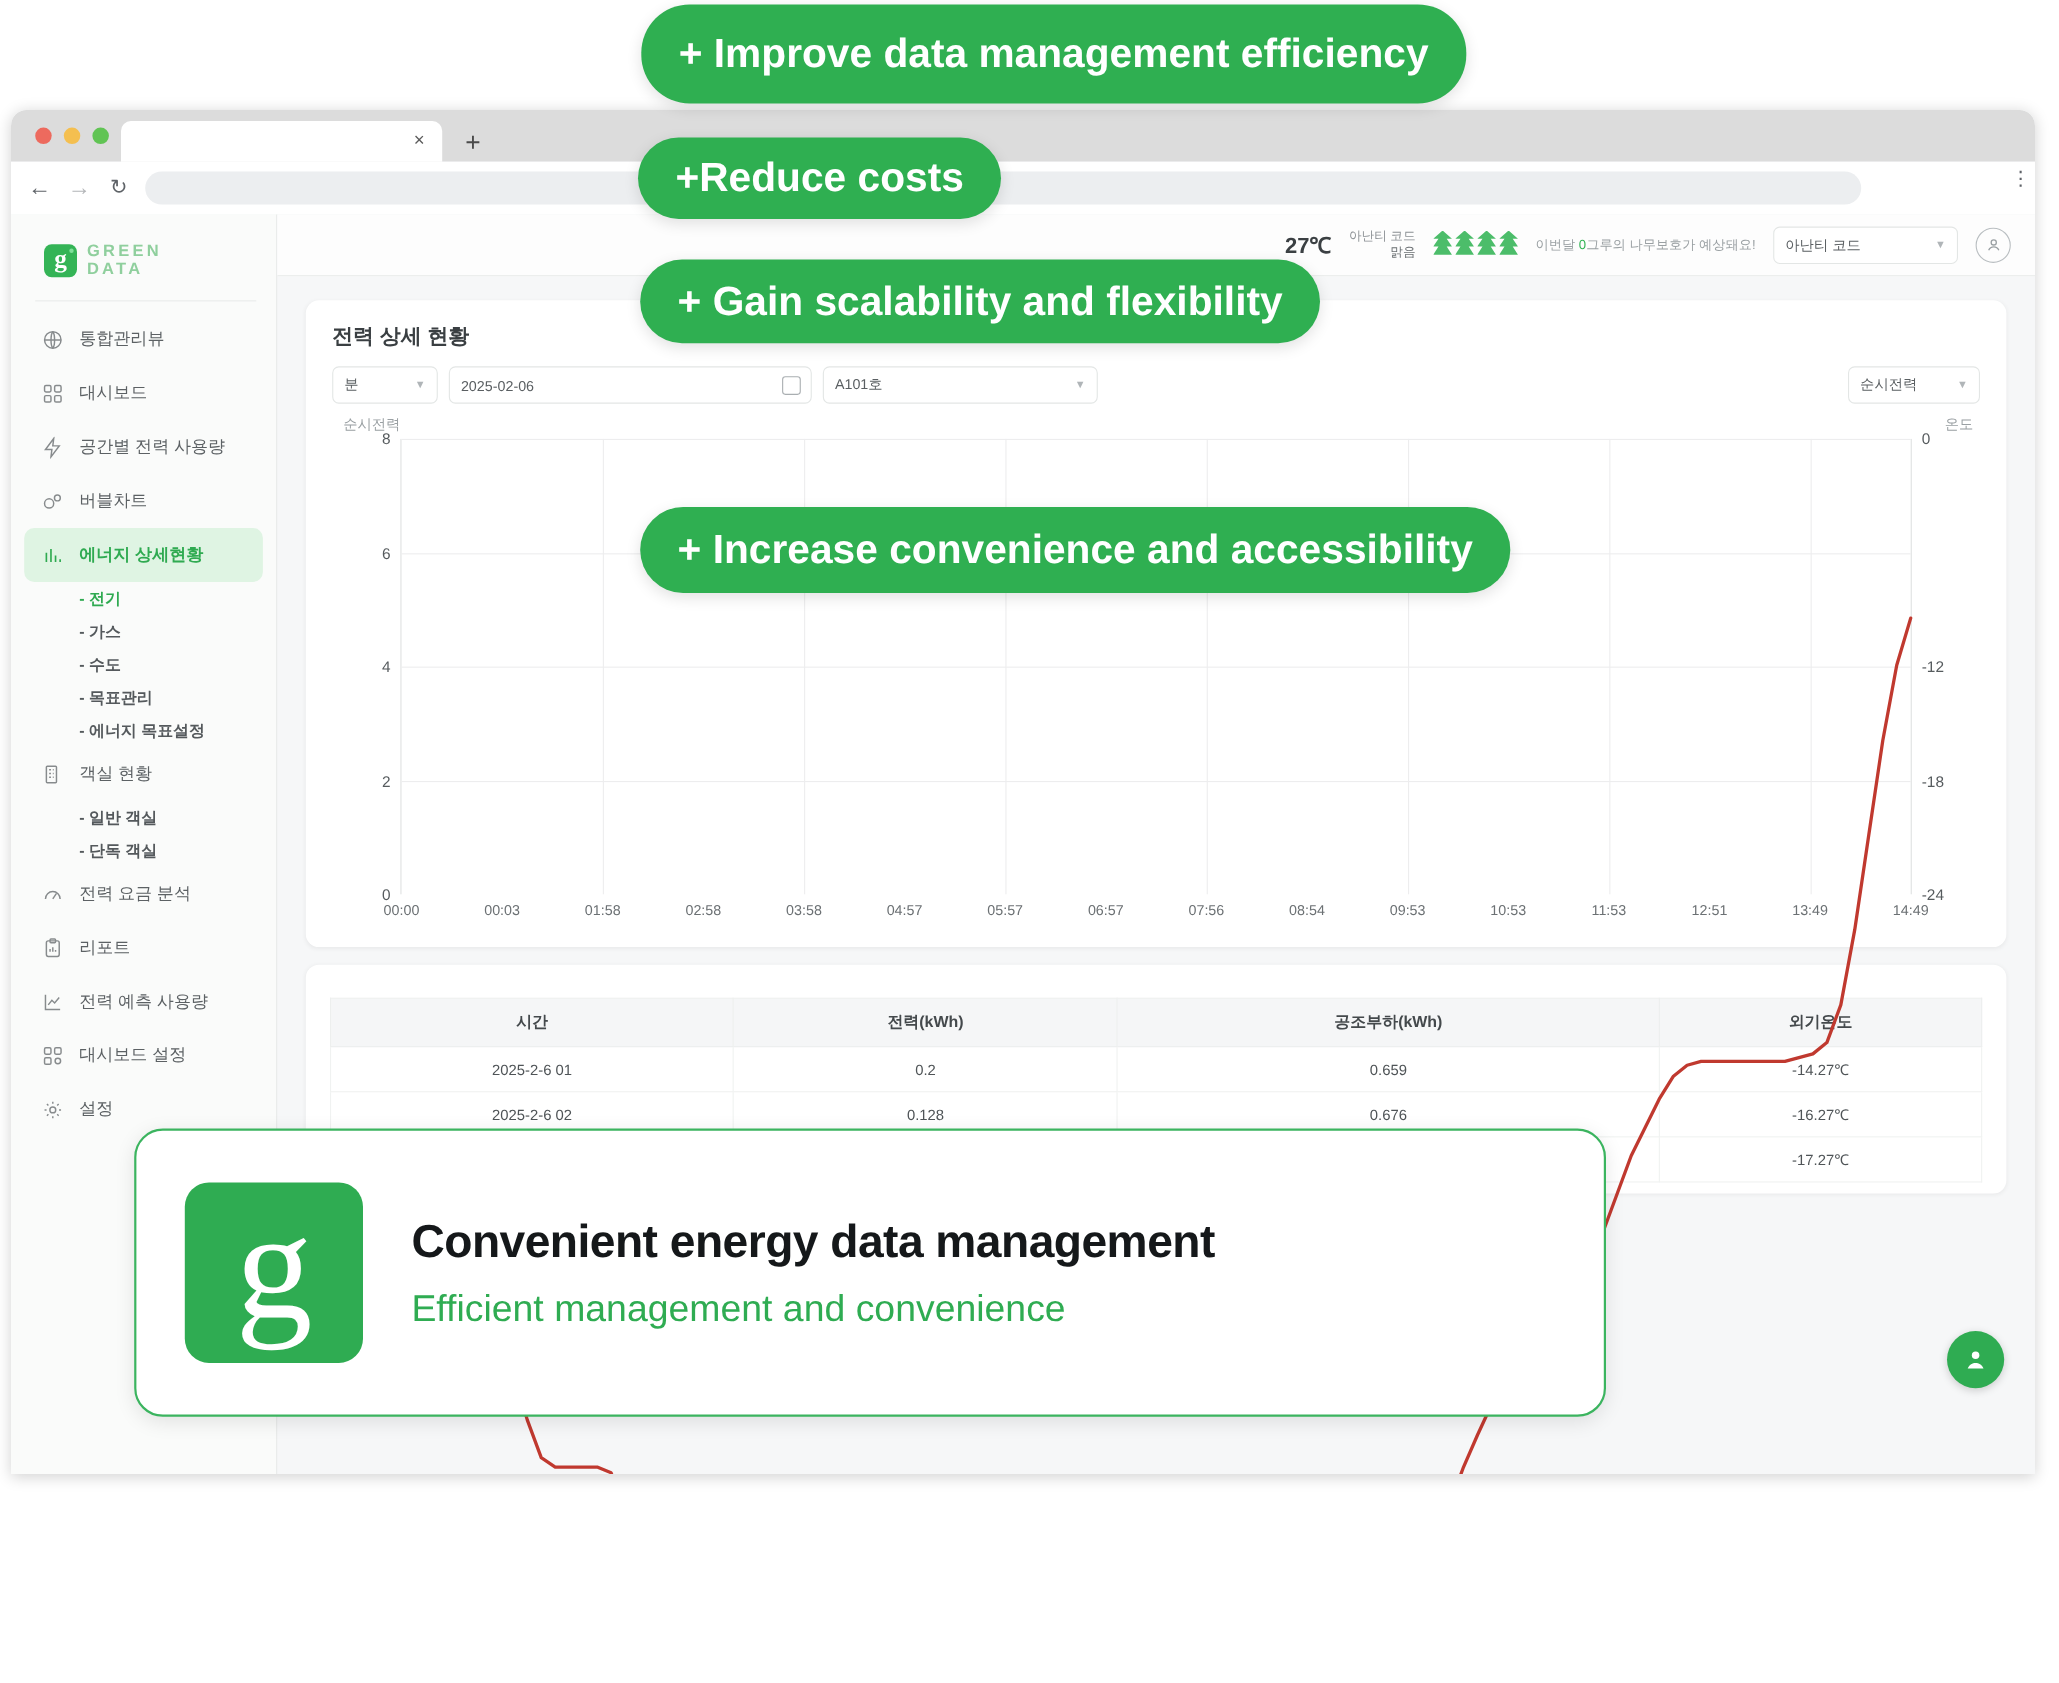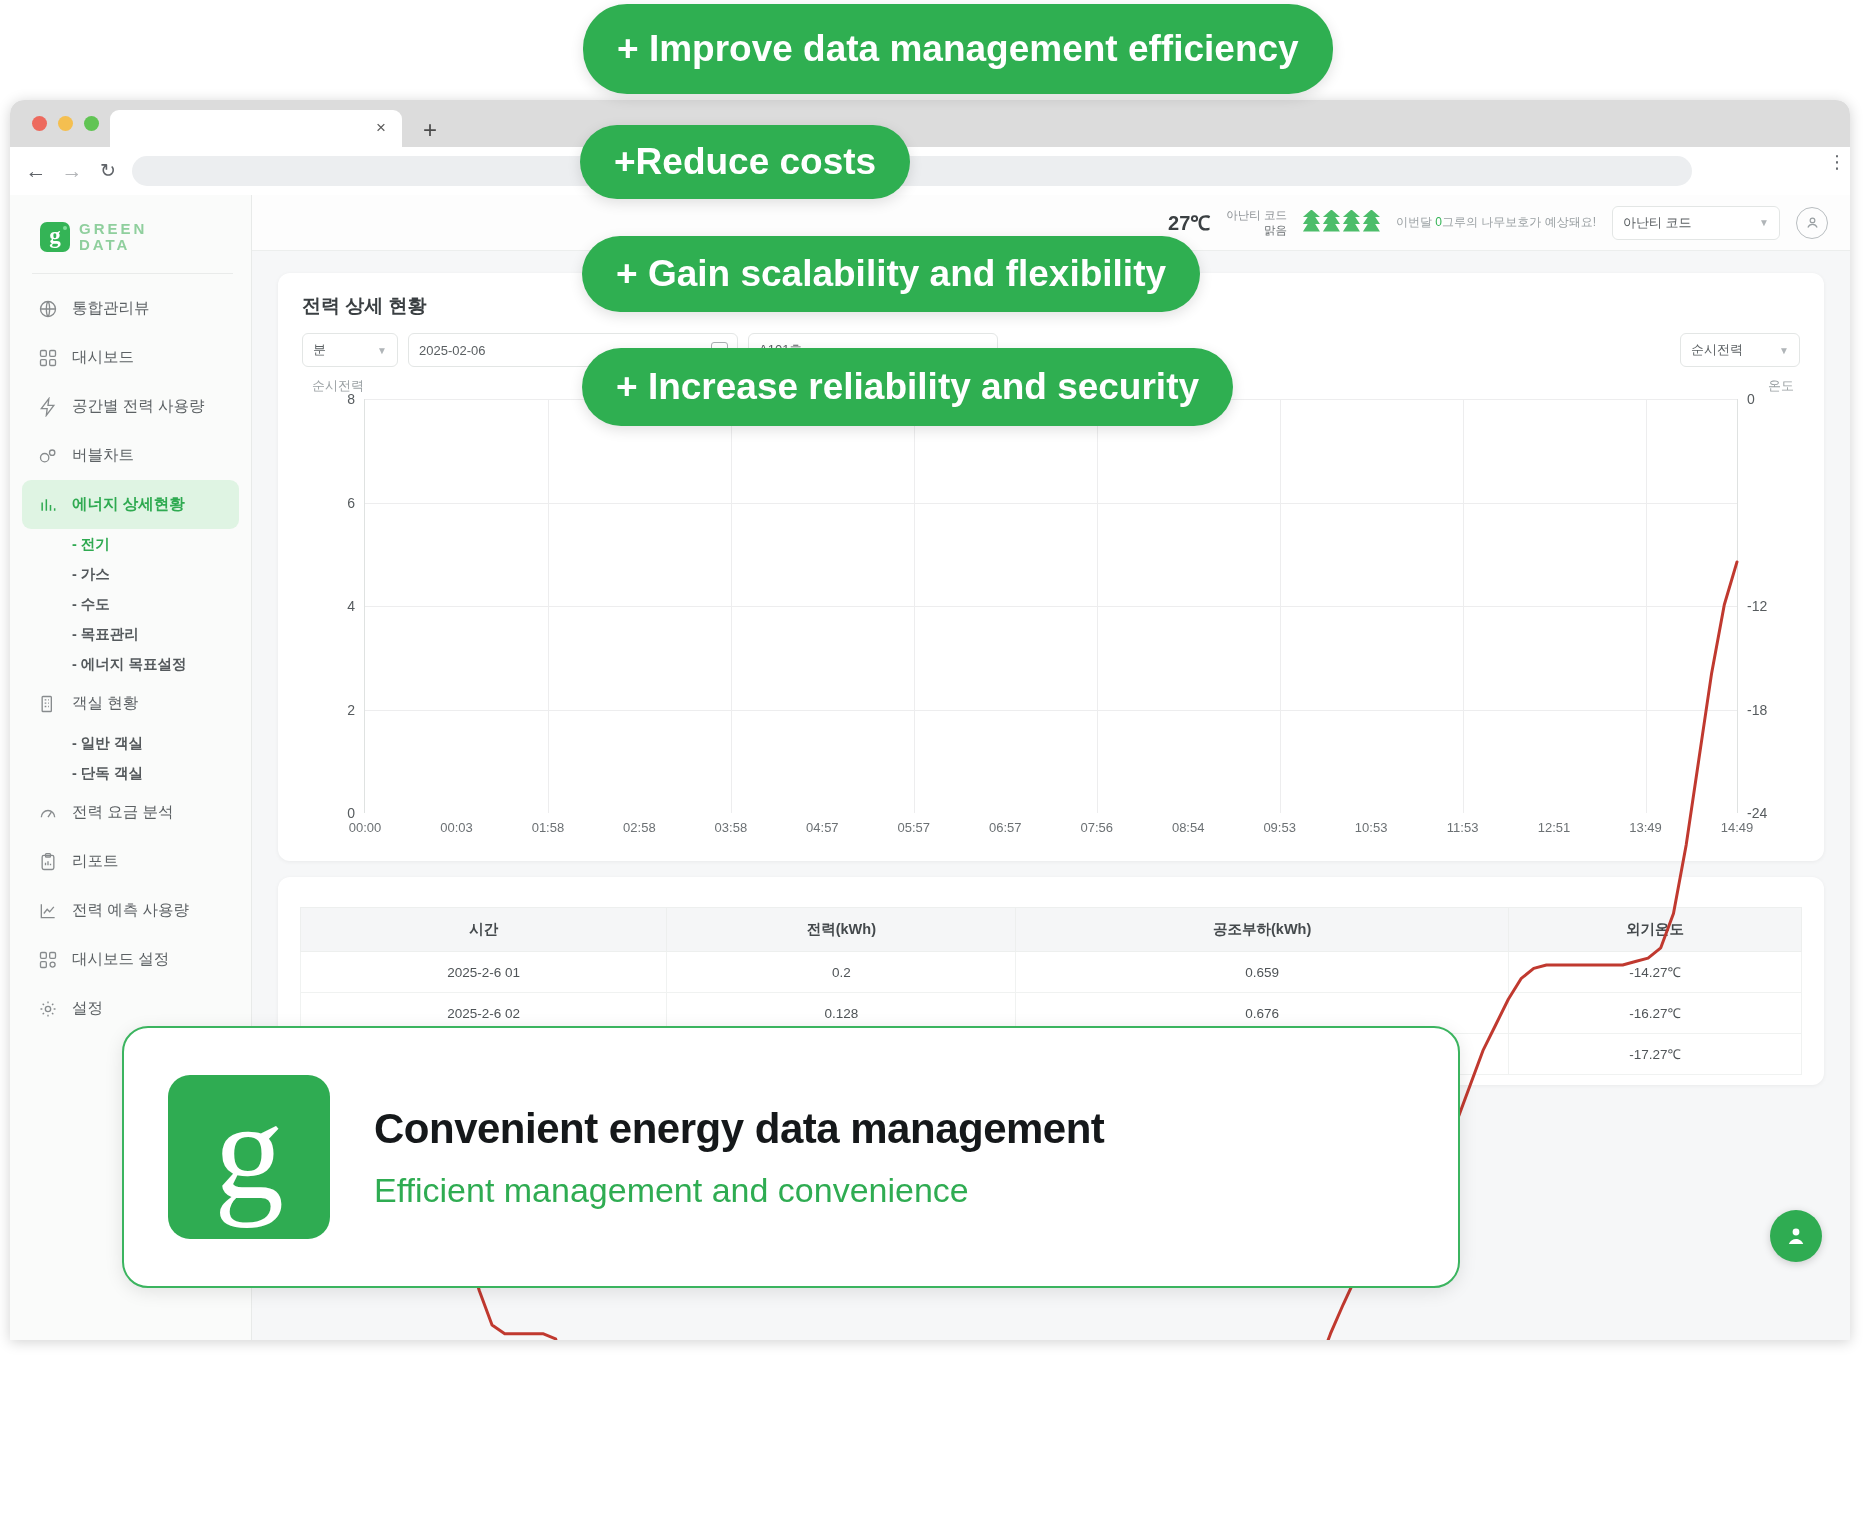--- a/index.html
+++ b/index.html
@@ -1248,21 +1248,21 @@
               <path d="M4.8 20c1.4-3.6 4.4-5 7.2-5s5.8 1.4 7.2 5z"></path>
             </svg>
         </div>
       </div>
     </div>
   </div>
 
   <div class="pill p2">+Reduce costs</div>
   <div class="pill p1">+ Improve data management efficiency</div>
   <div class="pill p3">+ Gain scalability and flexibility</div>
-  <div class="pill p4">+ Increase reliability and security</div>
+  <div class="pill p5">+ Increase convenience and accessibility</div>
 
   <div class="banner">
     <div class="banner-logo">
       <span>g</span>
     </div>
     <div>
       <div class="banner-h">Convenient energy data management</div>
       <div class="banner-s">Efficient management and convenience</div>
     </div>
   </div>

